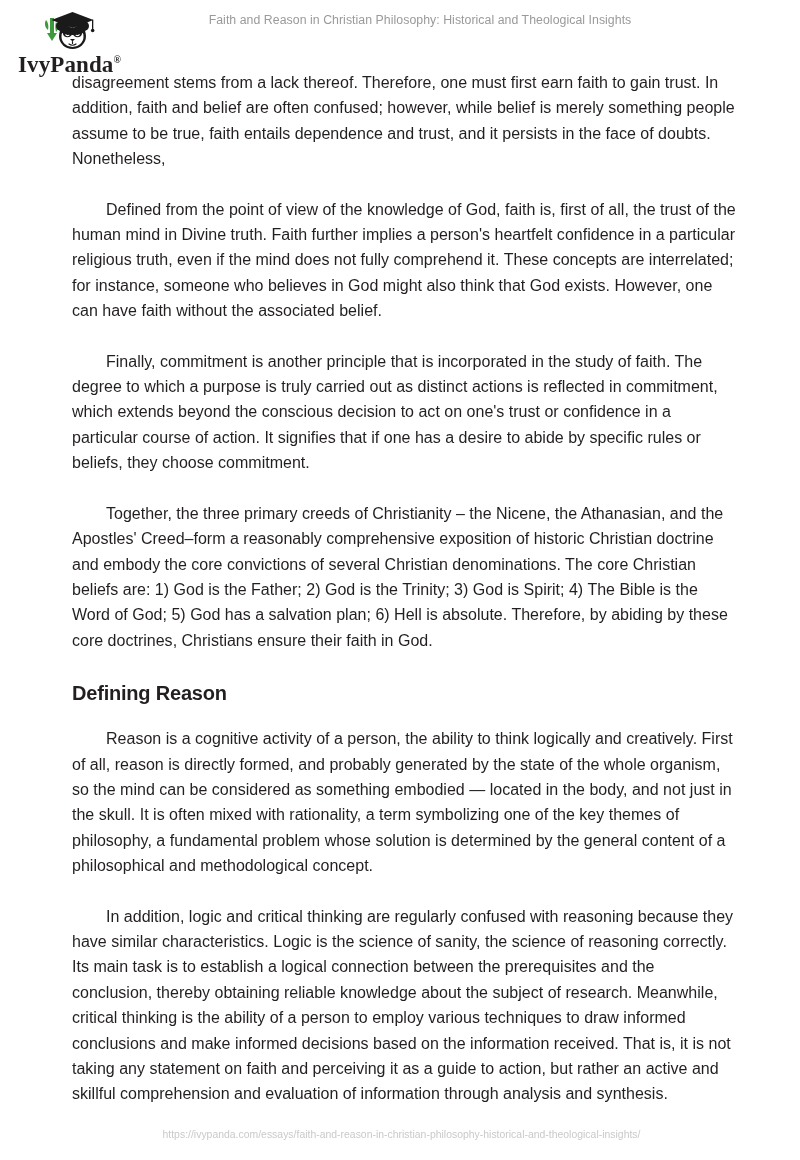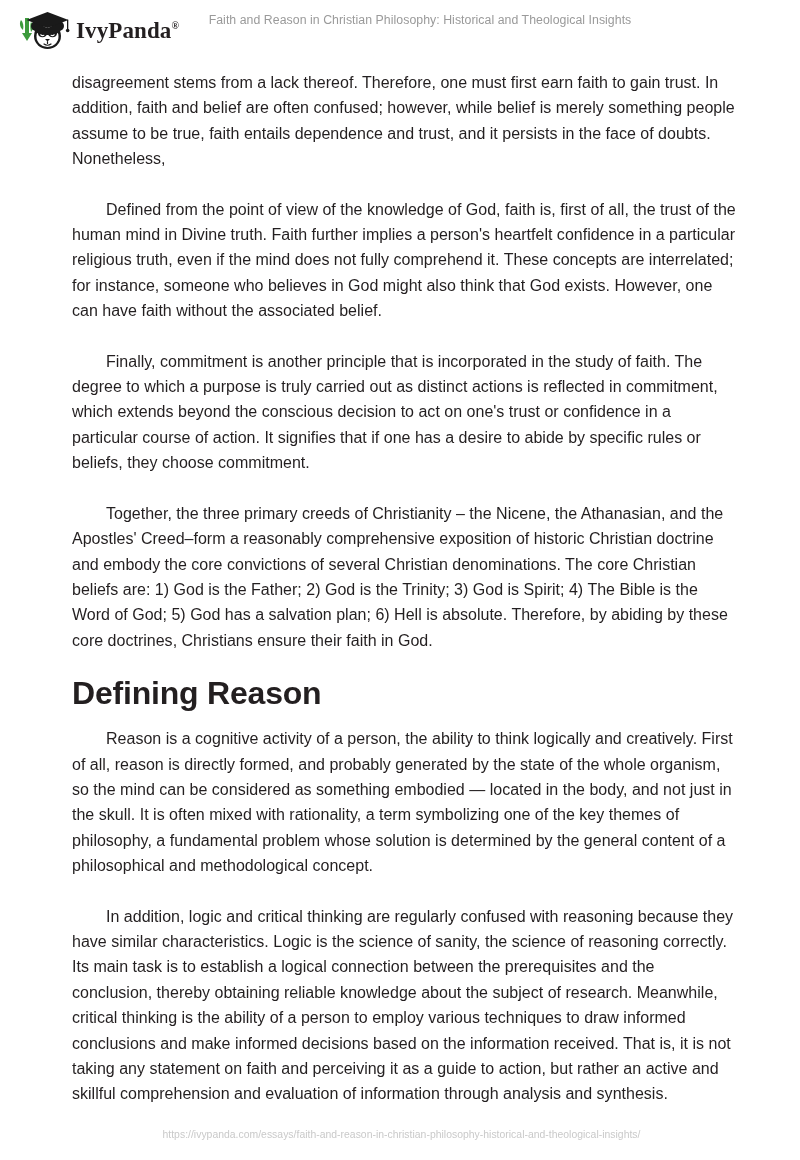--- a/index.html
+++ b/index.html
@@ -23,21 +23,22 @@
     left: 0;
     width: 800px;
     height: 60px;
   }
   .brand {
     position: absolute;
     left: 18px;
     top: 7px;
     display: flex;
     align-items: center;
-    gap: 6px;
+    gap: 0;
+    flex-direction: column;
   }
   .brand-mark {
     width: 52px;
     height: 46px;
     display: block;
   }
   .brand-wordmark {
     font-family: "Liberation Serif", serif;
     font-size: 23px;
     font-weight: bold;
@@ -80,21 +81,21 @@
     color: #231f20;
     text-indent: 34px;
     text-align: left;
     letter-spacing: 0.01px;
   }
   .content p.no-indent {
     text-indent: 0;
   }
   h2.section-heading {
     margin: 16px 0 18px 0;
-    font-size: 32px;
+    font-size: 20px;
     line-height: 30px;
     font-weight: bold;
     color: #231f20;
     letter-spacing: -0.2px;
   }
 
   
   .page-footer {
     position: absolute;
     left: 3px;

